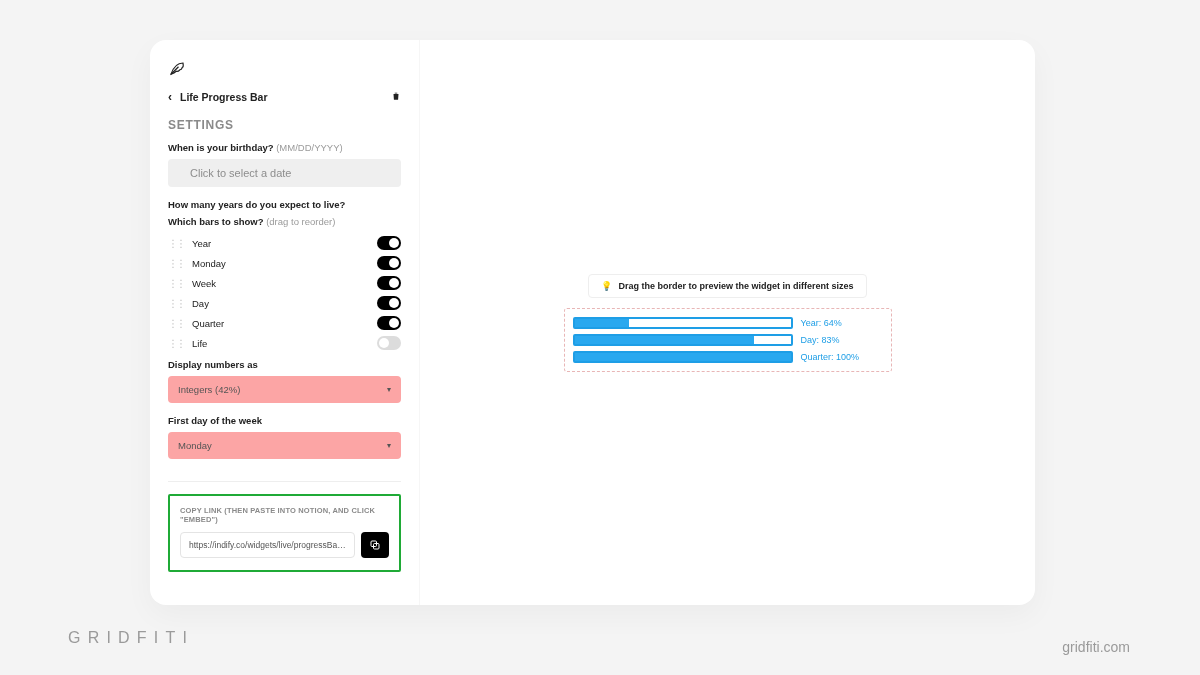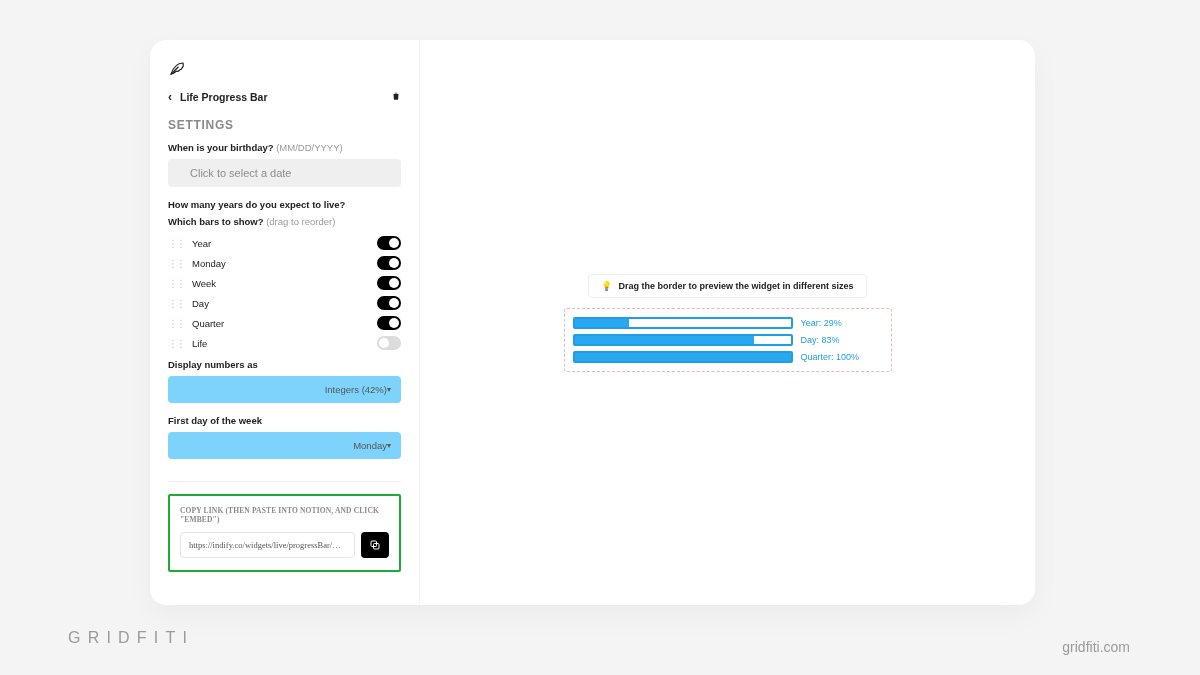--- a/index.html
+++ b/index.html
@@ -56,28 +56,28 @@
   .input {
     background: #efefef;
     border-radius: 4px;
     padding: 8px 22px;
     font-size: 11px;
     color: #555;
     margin-bottom: 12px;
   }
   .input.placeholder { color: #8d8d8d; }
   .select {
-    background: #7dd3fc;
+    background: #fca5a5;
     border-radius: 4px;
     padding: 8px 10px;
     font-size: 9.5px;
     color: #555;
     margin-bottom: 12px;
     display: flex;
-    justify-content: flex-end;
+    justify-content: space-between;
     align-items: center;
   }
   .caret { font-size: 8px; color: #555; }
   .bar-row {
     display: flex;
     align-items: center;
     justify-content: space-between;
     padding: 3px 0;
   }
   .bar-left { display: flex; align-items: center; gap: 8px; }
@@ -93,21 +93,20 @@
     position: absolute; top: 2px; width: 10px; height: 10px;
     background: #fff; border-radius: 50%;
   }
   .toggle.on .knob { right: 2px; }
   .toggle.off .knob { left: 2px; }
   .divider { border: none; border-top: 1px solid #eee; margin: 10px 0 12px; }
   .copy-box {
     border: 2px solid #1faa36;
     border-radius: 2px;
     padding: 10px 10px 12px 10px;
-    font-family: Liberation Serif, serif;
   }
   .copy-label {
     font-size: 7.5px;
     color: #8a8a8a;
     font-weight: 600;
     letter-spacing: 0.02em;
     margin-bottom: 8px;
   }
   .copy-row {
     display: flex;
@@ -348,21 +347,21 @@
       <div class="hint">
         <span class="hint-icon">💡</span>
         <span>Drag the border to preview the widget in different sizes</span>
       </div>
       <div class="widget-wrap">
         <div class="widget" id="widget">
             <div class="pb-row">
               <div class="pb-track">
                 <div class="pb-fill" style="width:25%"></div>
               </div>
-              <div class="pb-label">Year: 29%</div>
+              <div class="pb-label">Year: 64%</div>
             </div>
             <div class="pb-row">
               <div class="pb-track">
                 <div class="pb-fill" style="width:83%"></div>
               </div>
               <div class="pb-label">Day: 83%</div>
             </div>
             <div class="pb-row">
               <div class="pb-track">
                 <div class="pb-fill" style="width:100%"></div>

